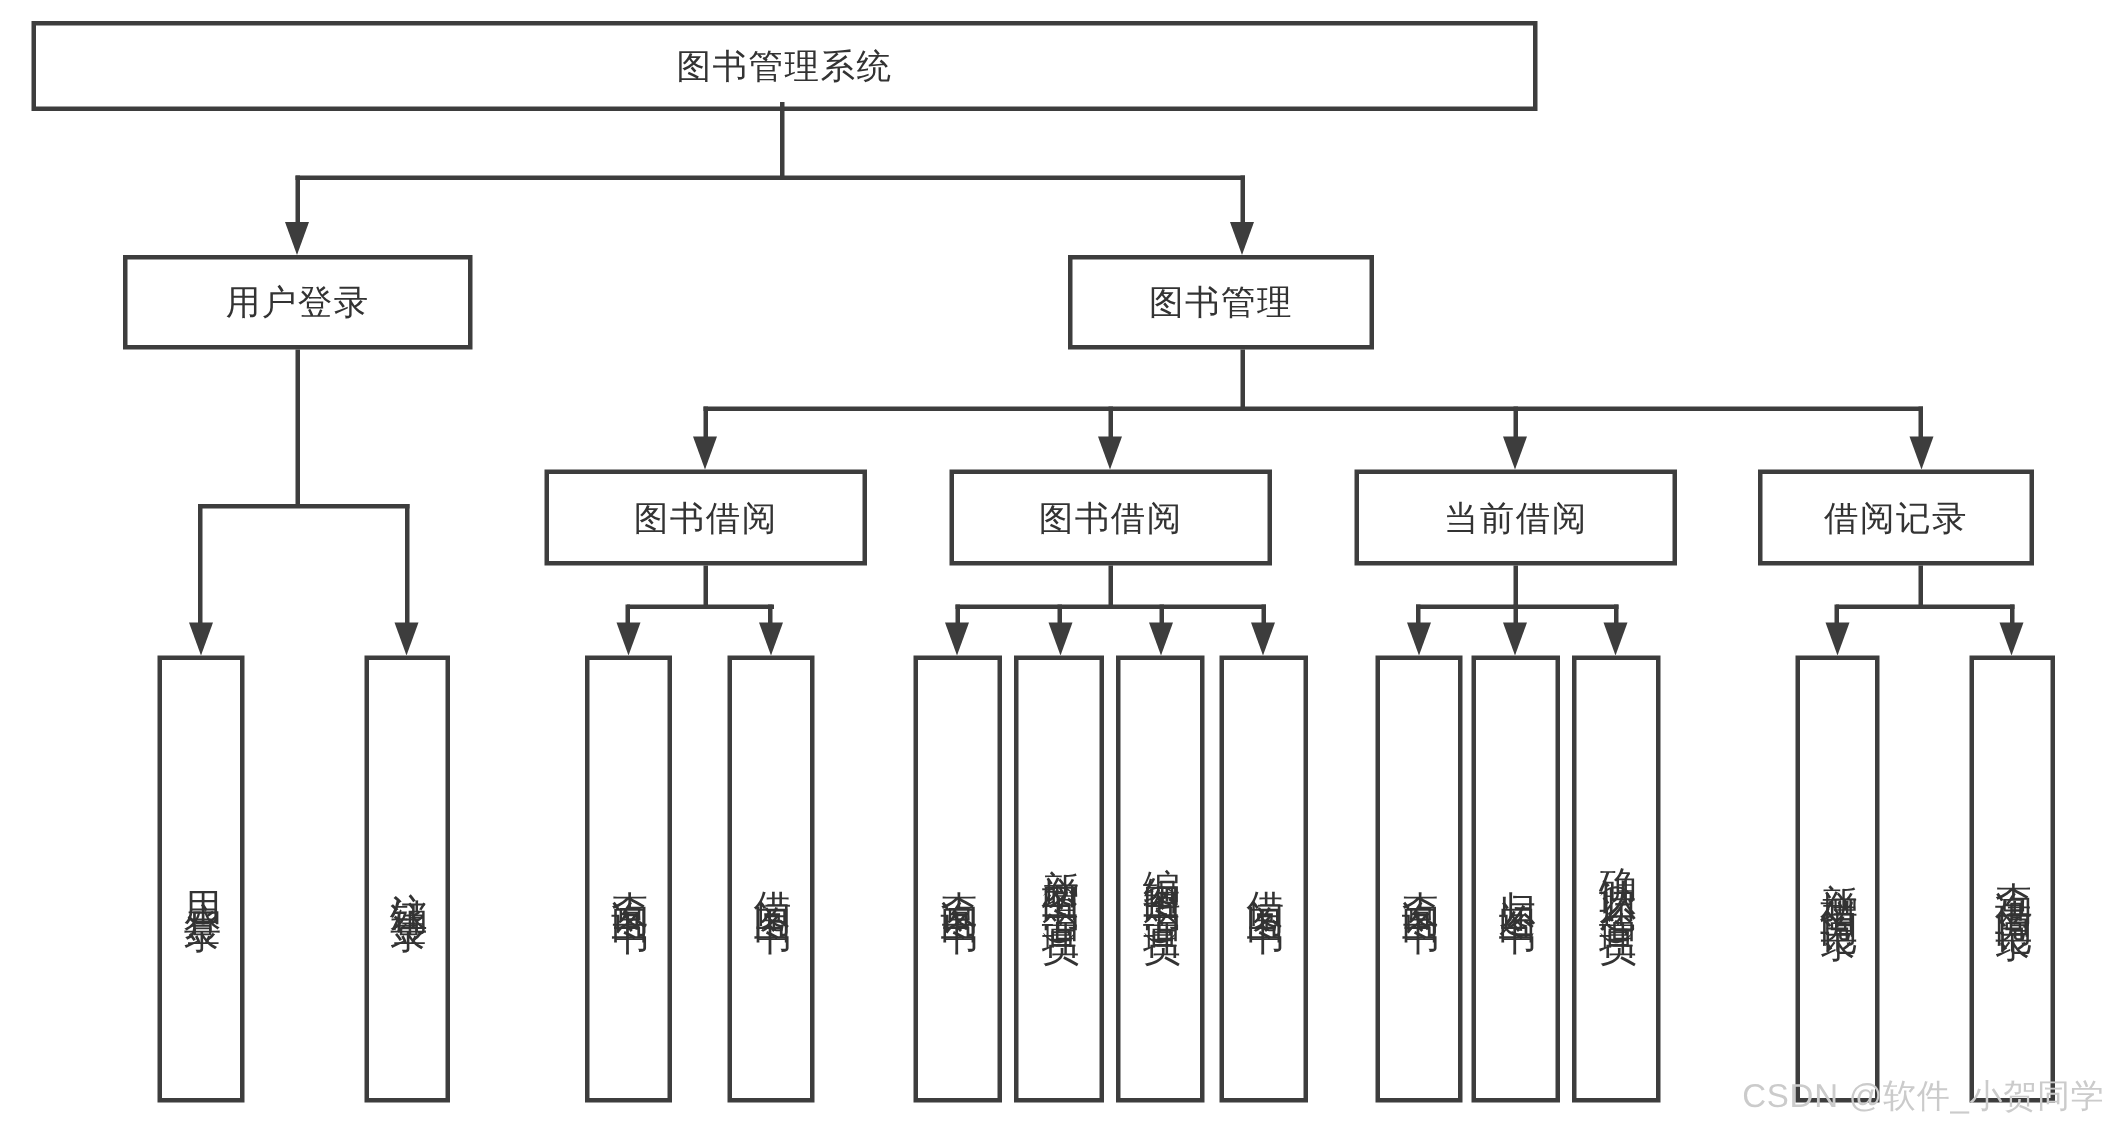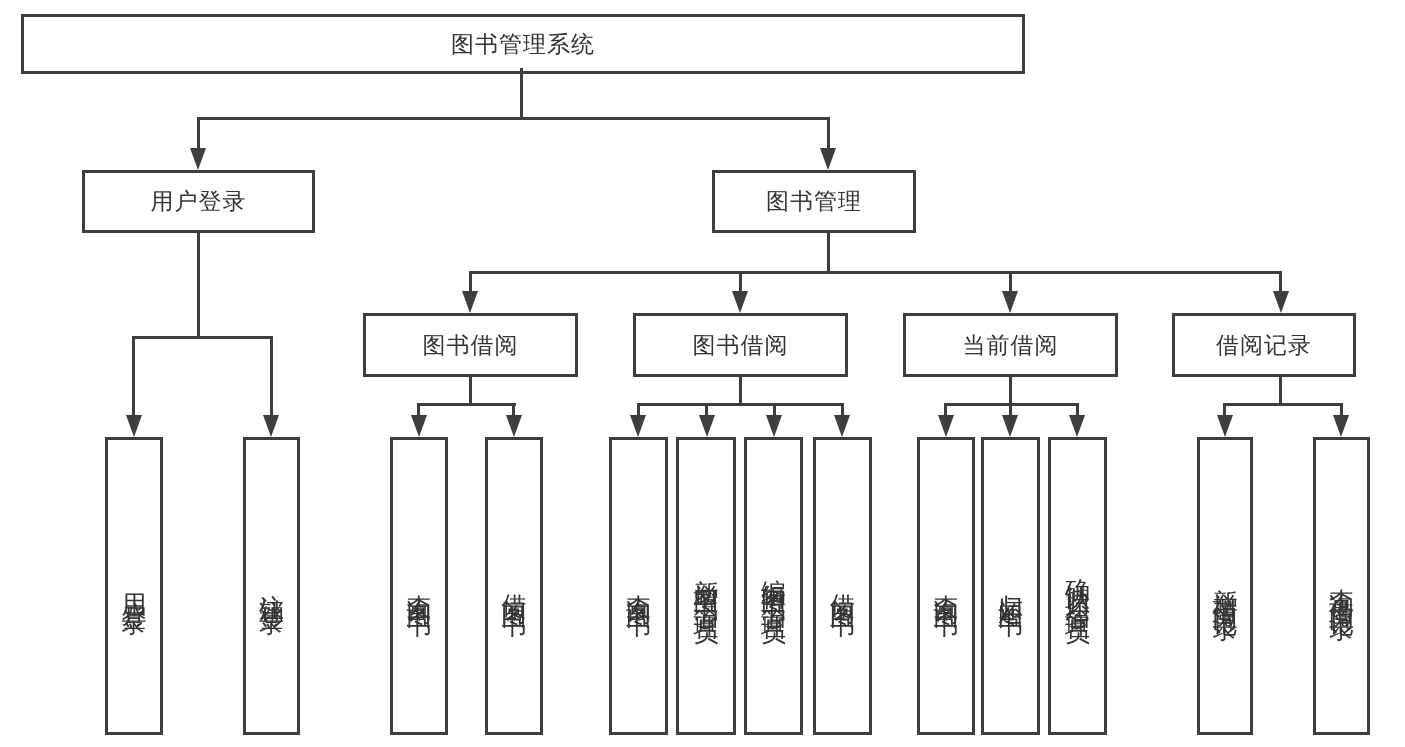--- a/index.html
+++ b/index.html
@@ -180,14 +180,15 @@
     <span>确认归还（管理员）</span>
   </div>
 
   <div class="n v" style="left:1197px;top:437px;width:56px;height:298px">
     <span>新增借阅记录</span>
   </div>
   <div class="n v" style="left:1313px;top:437px;width:57px;height:298px">
     <span>查询借阅记录</span>
   </div>
 
+  <div class="wm">CSDN @软件_小贺同学</div>
 
 </div>
 
 </body></html>

